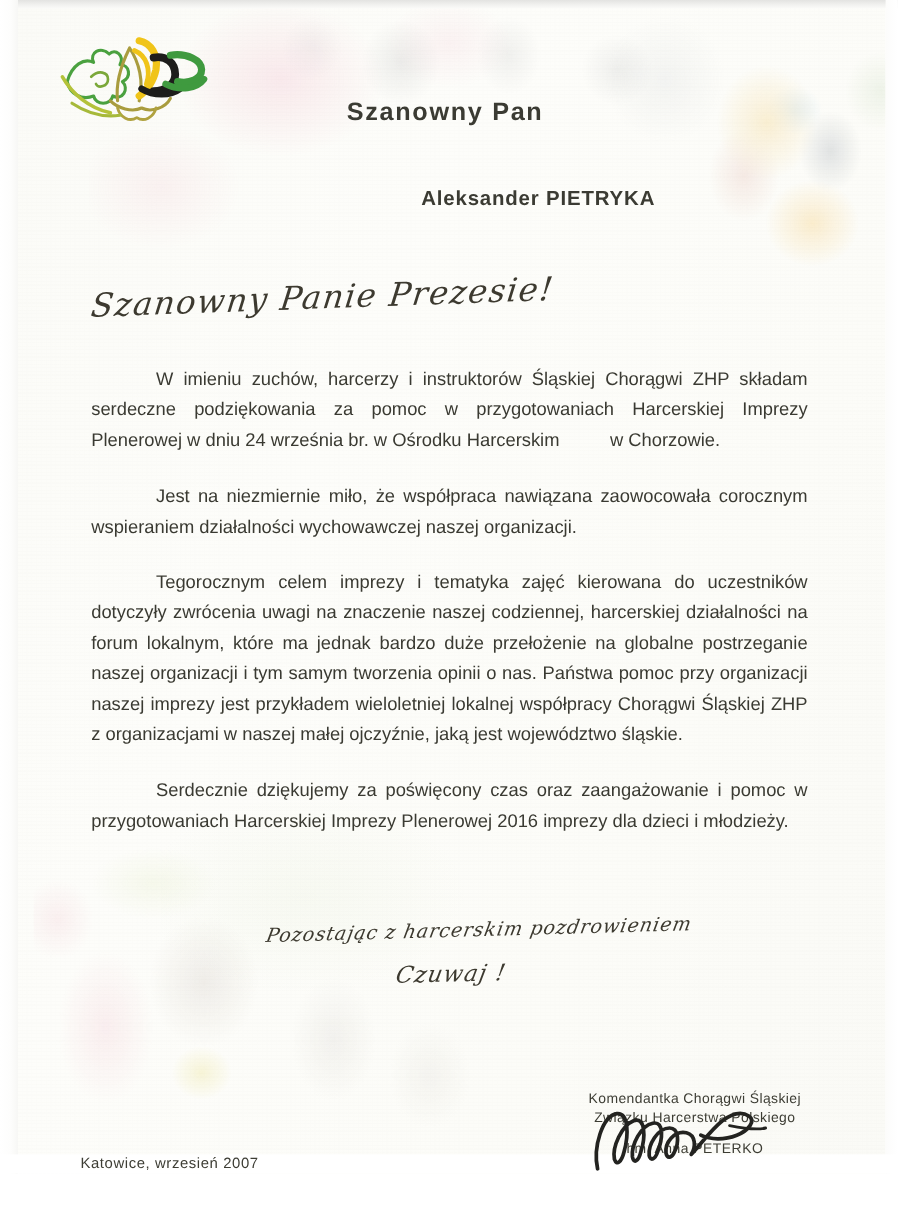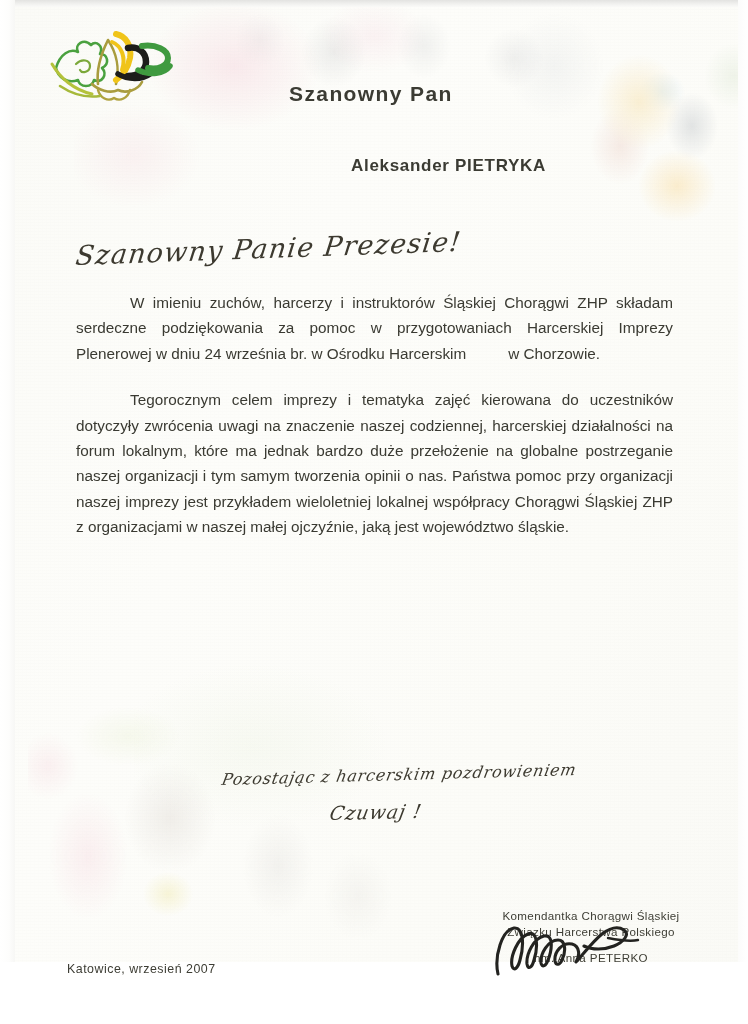--- a/index.html
+++ b/index.html
@@ -211,39 +211,39 @@
     letter-spacing: 1px;
     transform: rotate(-1.4deg) skewX(-12deg);
     transform-origin: left center;
     white-space: nowrap;
   }
 
   
   .body-block {
     position: absolute;
     left: 76px;
-    top: 290px;
+    top: 304px;
     width: 597px;
     color: #3a3a32;
     font-size: 15.3px;
     line-height: 25.4px;
     text-align: justify;
   }
   .body-block p {
     margin: 0 0 21px 0;
     text-indent: 54px;
     hyphens: none;
   }
   .body-block p:last-child { margin-bottom: 0; }
   .gap-sp { display: inline-block; width: 42px; }
 
   
   .sig-block {
     position: absolute;
-    left: 486px;
+    left: 474px;
     top: 908px;
     width: 210px;
     text-align: center;
     font-size: 11.6px;
     line-height: 15.5px;
     letter-spacing: 0.35px;
     color: #3d3d34;
   }
   .sig-name {
     margin-top: 11px;
@@ -320,21 +320,23 @@
 
     <div class="addr-title">Szanowny Pan</div>
 
     <div class="addr-name">Aleksander PIETRYKA</div>
 
 
     <div class="hand greeting">Szanowny Panie Prezesie!</div>
 
     <div class="body-block">
       <p><span>W imieniu zuchów, harcerzy i instruktorów Śląskiej Chorągwi ZHP składam serdeczne podziękowania za pomoc w przygotowaniach Harcerskiej Imprezy Plenerowej w dniu 24 września br. w Ośrodku Harcerskim</span><span class="gap-sp"></span><span>w Chorzowie.</span></p>
+      <p>Jest na niezmiernie miło, że współpraca nawiązana  zaowocowała corocznym wspieraniem działalności wychowawczej naszej organizacji.</p>
       <p>Tegorocznym celem imprezy i tematyka zajęć kierowana do uczestników dotyczyły zwrócenia uwagi na znaczenie naszej codziennej, harcerskiej działalności na forum lokalnym, które ma jednak bardzo duże przełożenie na globalne postrzeganie naszej organizacji i tym samym tworzenia opinii o nas. Państwa pomoc przy organizacji naszej imprezy jest przykładem wieloletniej lokalnej współpracy Chorągwi Śląskiej ZHP z organizacjami w naszej małej ojczyźnie, jaką jest województwo śląskie.</p>
+      <p>Serdecznie dziękujemy za poświęcony czas oraz zaangażowanie i pomoc w  przygotowaniach Harcerskiej Imprezy Plenerowej 2016 imprezy dla dzieci i młodzieży.</p>
     </div>
 
     <div class="hand closing">Pozostając z harcerskim pozdrowieniem</div>
     <div class="hand closing-2">Czuwaj !</div>
 
     <div class="sig-block">
       <div>Komendantka Chorągwi Śląskiej</div>
       <div>Związku Harcerstwa Polskiego</div>
       <div class="sig-name">hm. Anna PETERKO</div>
     </div>

